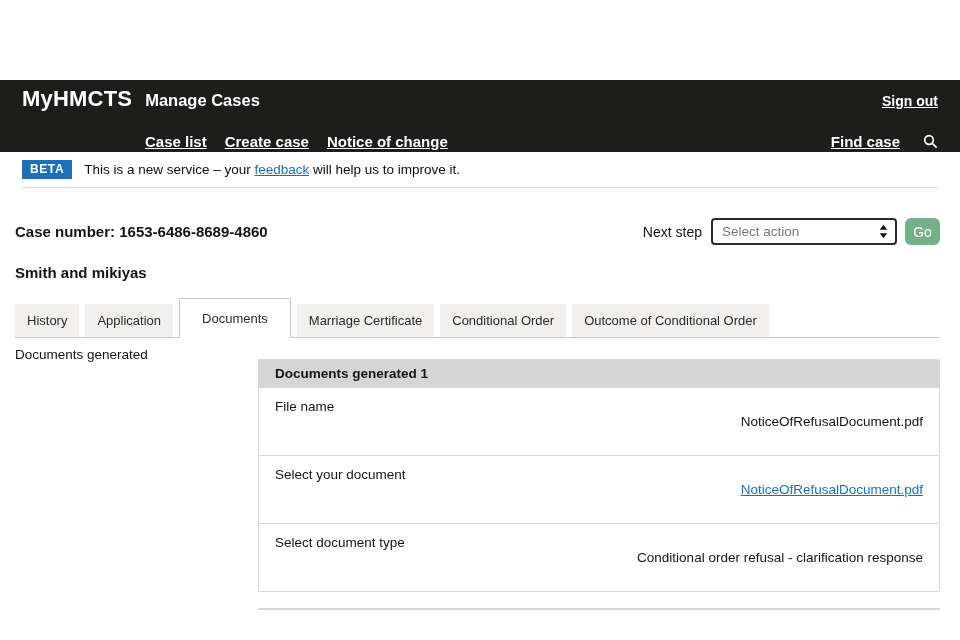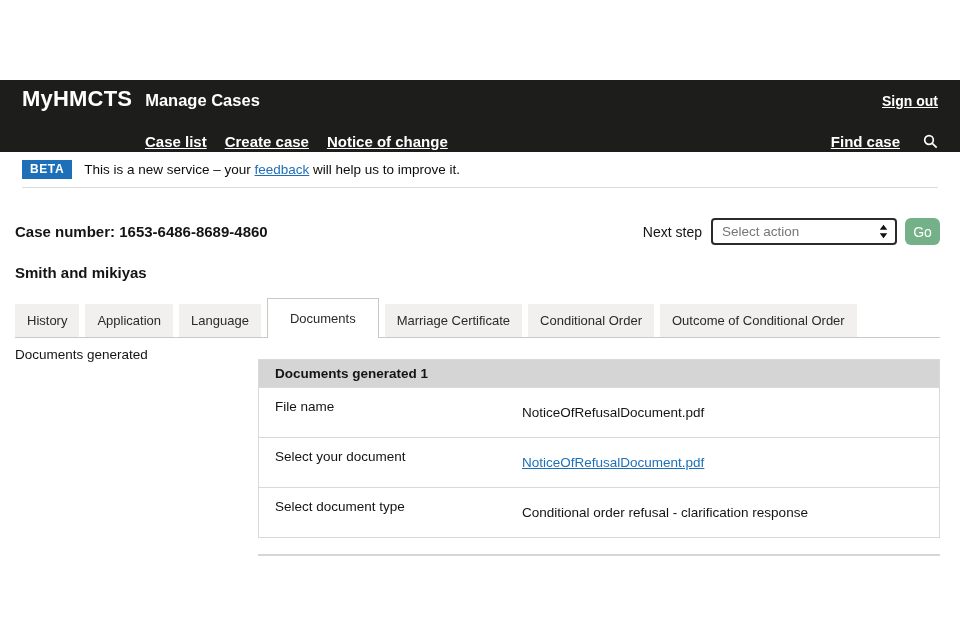--- a/index.html
+++ b/index.html
@@ -63,21 +63,21 @@
 
   
   .content-row{display:flex;align-items:flex-start;}
   .left-col{width:243px;flex:0 0 243px;padding-top:9px;font-size:13.5px;}
   .doc-table{flex:1;margin-top:21px;border:1px solid var(--table-border);}
   .t-header{background:var(--table-header-bg);font-size:13.5px;font-weight:bold;
     padding:6px 16px;border-bottom:1px solid var(--table-border);}
   .t-row{display:flex;border-bottom:1px solid var(--table-border);font-size:13.5px;}
   .t-row:last-child{border-bottom:none;}
   .t-label{width:247px;flex:0 0 247px;padding:11px 16px;}
-  .t-value{flex:1;padding:17px 16px;}
+  .t-value{flex:1;padding:26px 16px;text-align:right;}
   .t-value a{color:var(--accent);text-decoration:underline;cursor:pointer;}
   .bottom-rule{margin:16px 0 0 243px;border-top:2px solid #d6d6d6;}
 </style>
 </head>
 <body>
 
 <div class="top-space"></div>
 
 <header class="site-header">
   <div class="header-row1">
@@ -125,21 +125,20 @@
       </span>
       <button class="go-btn">Go</button>
     </span>
   </div>
 
   <div class="parties">Smith and mikiyas</div>
 
   <div class="tabs-row">
     <div class="tab">History</div>
     <div class="tab">Application</div>
-    <div class="tab">Language</div>
     <div class="tab active">Documents</div>
     <div class="tab">Marriage Certificate</div>
     <div class="tab">Conditional Order</div>
     <div class="tab">Outcome of Conditional Order</div>
   </div>
 
   <div class="content-row">
     <div class="left-col">Documents generated</div>
 
     <div style="flex:1">

